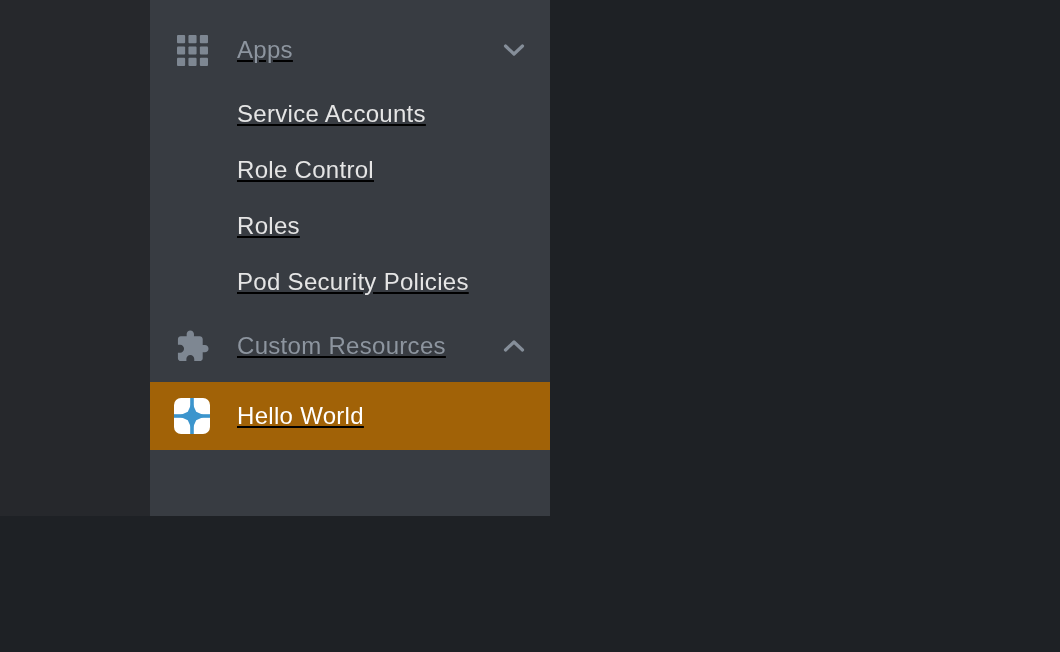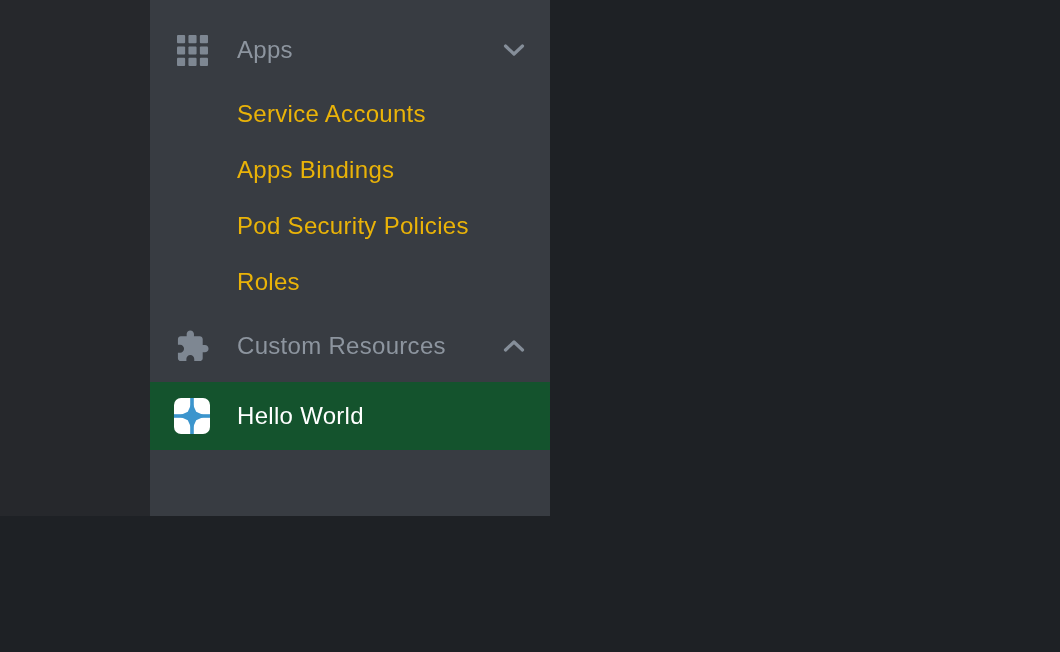--- a/index.html
+++ b/index.html
@@ -1,21 +1,21 @@
 <!DOCTYPE html>
 <html><head>
 <meta charset="utf-8">
 <style>
   html, body { margin: 0; padding: 0; }
   body {
     width: 1060px; height: 652px; overflow: hidden;
     background: #1e2125;
     font-family: "Liberation Sans", sans-serif;
   }
-  .app { display: flex; width: 1060px; height: 516px; }
+  .app { display: flex; width: 1060px; height: 516px; text-decoration: underline; }
   .left-pane  { width: 150px; height: 100%; background: #26282c; flex: none; }
   .sidebar {
     width: 400px; height: 100%; background: #383c42; flex: none;
     box-sizing: border-box; padding-top: 14px;
   }
   .right-pane { flex: 1; height: 100%; background: #1e2125; }
 
   .nav-group {
     height: 72px; display: flex; align-items: center;
     padding: 0 25px; cursor: pointer;
@@ -25,24 +25,24 @@
   }
   .nav-label {
     margin-left: 27px; font-size: 24px; letter-spacing: 0.3px;
     color: #8d959f; flex: 1; white-space: nowrap;
   }
   .chev { margin-left: auto; display: flex; align-items: center; flex: none; }
 
   .nav-sub {
     height: 56px; display: flex; align-items: center;
     padding-left: 87px; font-size: 24px; letter-spacing: 0.3px;
-    color: #eab308; cursor: pointer; white-space: nowrap;
+    color: #e5e5e5; cursor: pointer; white-space: nowrap;
   }
   .nav-sub.active {
-    height: 68px; background: #14532d; color: #ffffff; padding-left: 24px;
+    height: 68px; background: #a16207; color: #ffffff; padding-left: 24px;
   }
   .active-icon-slot {
     width: 36px; height: 36px; margin-right: 27px;
     display: flex; align-items: center; justify-content: center; flex: none;
   }
 </style>
 </head>
 <body>
 
 <div class="app">
@@ -72,27 +72,27 @@
           <path d="M2.5 3 L11 11 L19.5 3" fill="none" stroke="#858e99" stroke-width="3.2" stroke-linecap="round" stroke-linejoin="round"></path>
         </svg>
       </span>
     </div>
 
 
     <div class="nav-sub">
       <span>Service Accounts</span>
     </div>
     <div class="nav-sub">
-      <span>Apps Bindings</span>
+      <span>Role Control</span>
+    </div>
+    <div class="nav-sub">
+      <span>Roles</span>
     </div>
     <div class="nav-sub">
       <span>Pod Security Policies</span>
-    </div>
-    <div class="nav-sub">
-      <span>Roles</span>
     </div>
 
     <div class="nav-group">
       <span class="icon-slot">
         <svg width="35" height="35" viewBox="0 0 24 24">
           <path fill="#7e8792" d="M20.5 11H19V7c0-1.1-.9-2-2-2h-4V3.5C13 2.12 11.88 1 10.5 1S8 2.12 8 3.5V5H4c-1.1 0-1.99.9-1.99 2v3.8H3.5c1.49 0 2.7 1.21 2.7 2.7s-1.21 2.7-2.7 2.7H2V20c0 1.1.9 2 2 2h3.8v-1.5c0-1.49 1.21-2.7 2.7-2.7 1.49 0 2.7 1.21 2.7 2.7V22H17c1.1 0 2-.9 2-2v-4h1.5c1.38 0 2.5-1.12 2.5-2.5S21.88 11 20.5 11z"></path>
         </svg>
       </span>
       <span class="nav-label">Custom Resources</span>
       <span class="chev">

